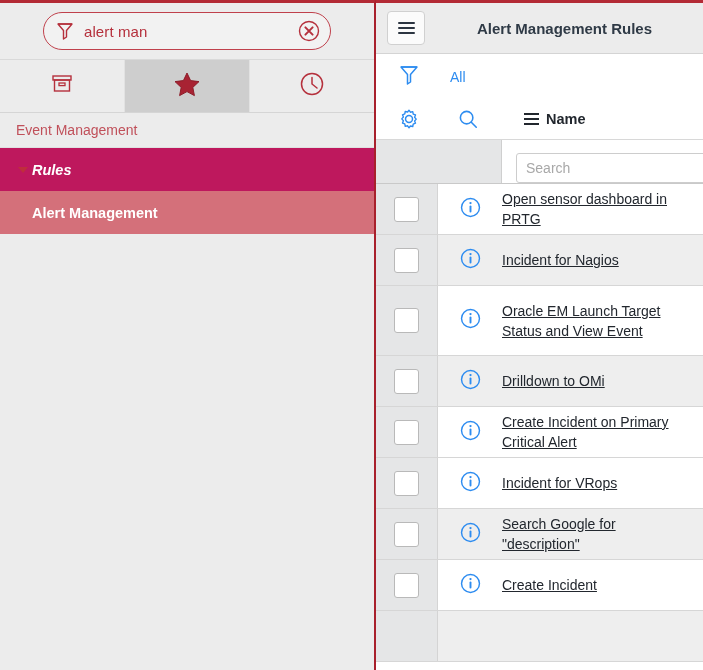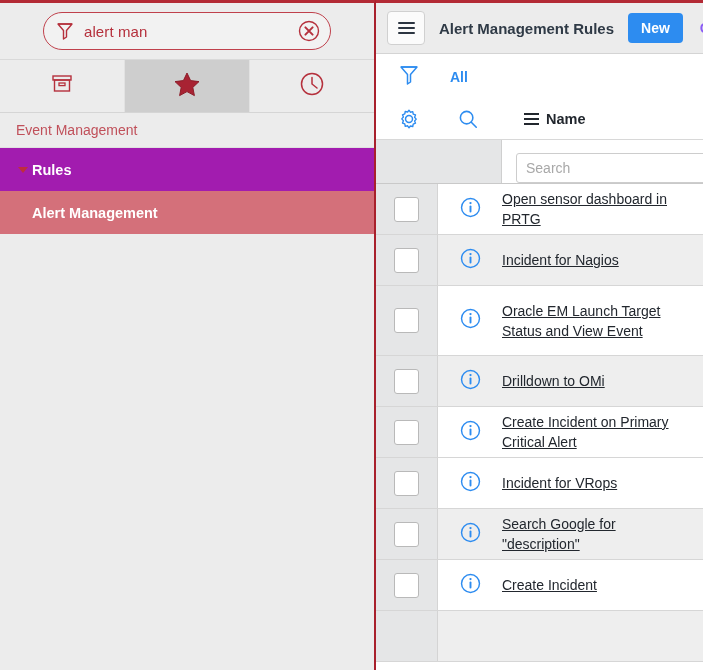--- a/index.html
+++ b/index.html
@@ -71,21 +71,21 @@
     border-bottom:1px solid #e0e0e0;
     box-sizing:border-box;
   }
   .nav-item{
     height:43px;display:flex;align-items:center;
     padding-left:32px;
     font-size:14.5px;font-weight:bold;color:#ffffff;
     box-sizing:border-box;cursor:pointer;
     position:relative;
   }
-  .nav-item.level1{background:#a21caf;}
+  .nav-item.level1{background:#be185d;font-style:italic;}
   .nav-item.level2{background:#d4707a;}
   .nav-caret{
     position:absolute;left:18px;top:50%;transform:translateY(-50%);
     width:0;height:0;
     border-left:5px solid transparent;
     border-right:5px solid transparent;
     border-top:6px solid #bf2e3c;
   }
 
   
@@ -98,20 +98,21 @@
     position:relative;
   }
   .toolbar{
     height:51px;
     background:#ececec;
     border-bottom:1px solid #d4d4d4;
     display:flex;align-items:center;
     padding-left:11px;
     box-sizing:border-box;
     white-space:nowrap;
+    gap:38px;
   }
   .hamburger-btn{
     width:36px;height:32px;
     background:#fbfbfb;
     border:1px solid #d0d0d0;
     border-radius:4px;
     display:flex;align-items:center;justify-content:center;
     cursor:pointer;flex:none;
   }
   .ham-lines{width:17px;}
@@ -141,21 +142,20 @@
     padding-left:10px;box-sizing:border-box;
     font-size:14px;color:#555e68;
     flex:none;
   }
 
   
   .filter-row{
     height:45px;display:flex;align-items:center;
     padding-left:22px;background:#ffffff;
     box-sizing:border-box;
-    font-weight:bold;
   }
   .all-link{
     margin-left:30px;
     font-size:14px;color:#2d8cf0;cursor:pointer;
   }
   .tools-row{
     height:40px;display:flex;align-items:center;
     padding-left:22px;background:#ffffff;
     box-sizing:border-box;
   }

